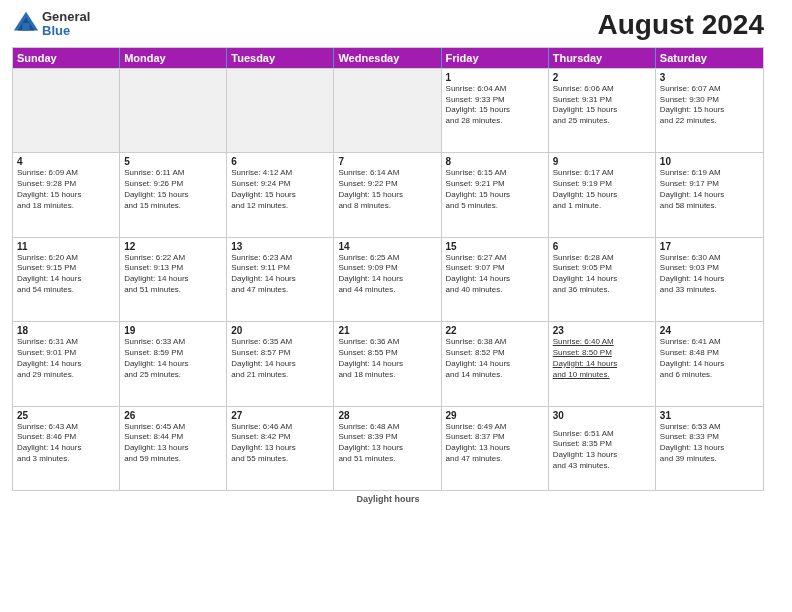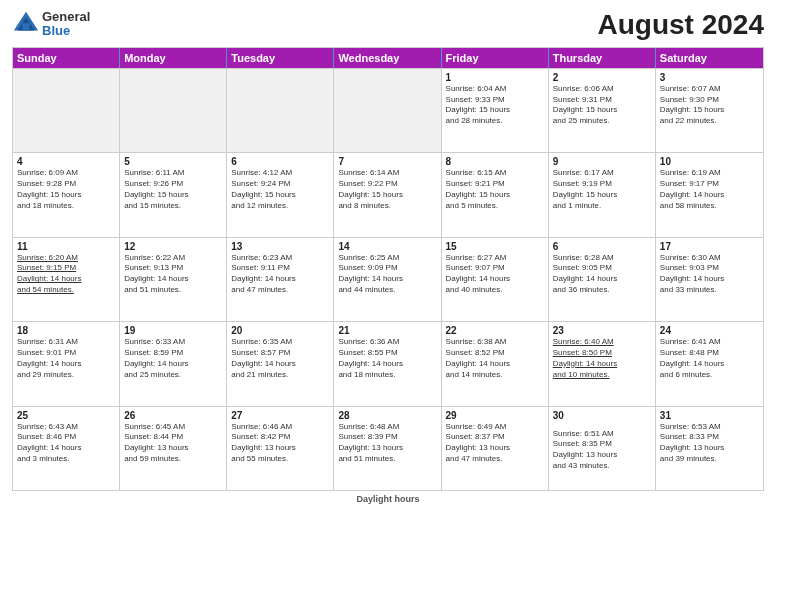--- a/index.html
+++ b/index.html
@@ -225,21 +225,21 @@
             <span class="day-num">10</span>
             <div class="cell-text" style="white-space: pre-line;">Sunrise: 6:19 AM
 Sunset: 9:17 PM
 Daylight: 14 hours
 and 58 minutes.</div>
           </div>
         </div>
         <div class="cal-row">
           <div class="cal-cell">
             <span class="day-num">11</span>
-            <div class="cell-text" style="white-space: pre-line; text-decoration: underline;">Sunrise: 6:20 AM
+            <div class="cell-text" style="white-space: pre-line;">Sunrise: 6:20 AM
 Sunset: 9:15 PM
 Daylight: 14 hours
 and 54 minutes.</div>
           </div>
           <div class="cal-cell">
             <span class="day-num">12</span>
             <div class="cell-text" style="white-space: pre-line;">Sunrise: 6:22 AM
 Sunset: 9:13 PM
 Daylight: 14 hours
 and 51 minutes.</div>

